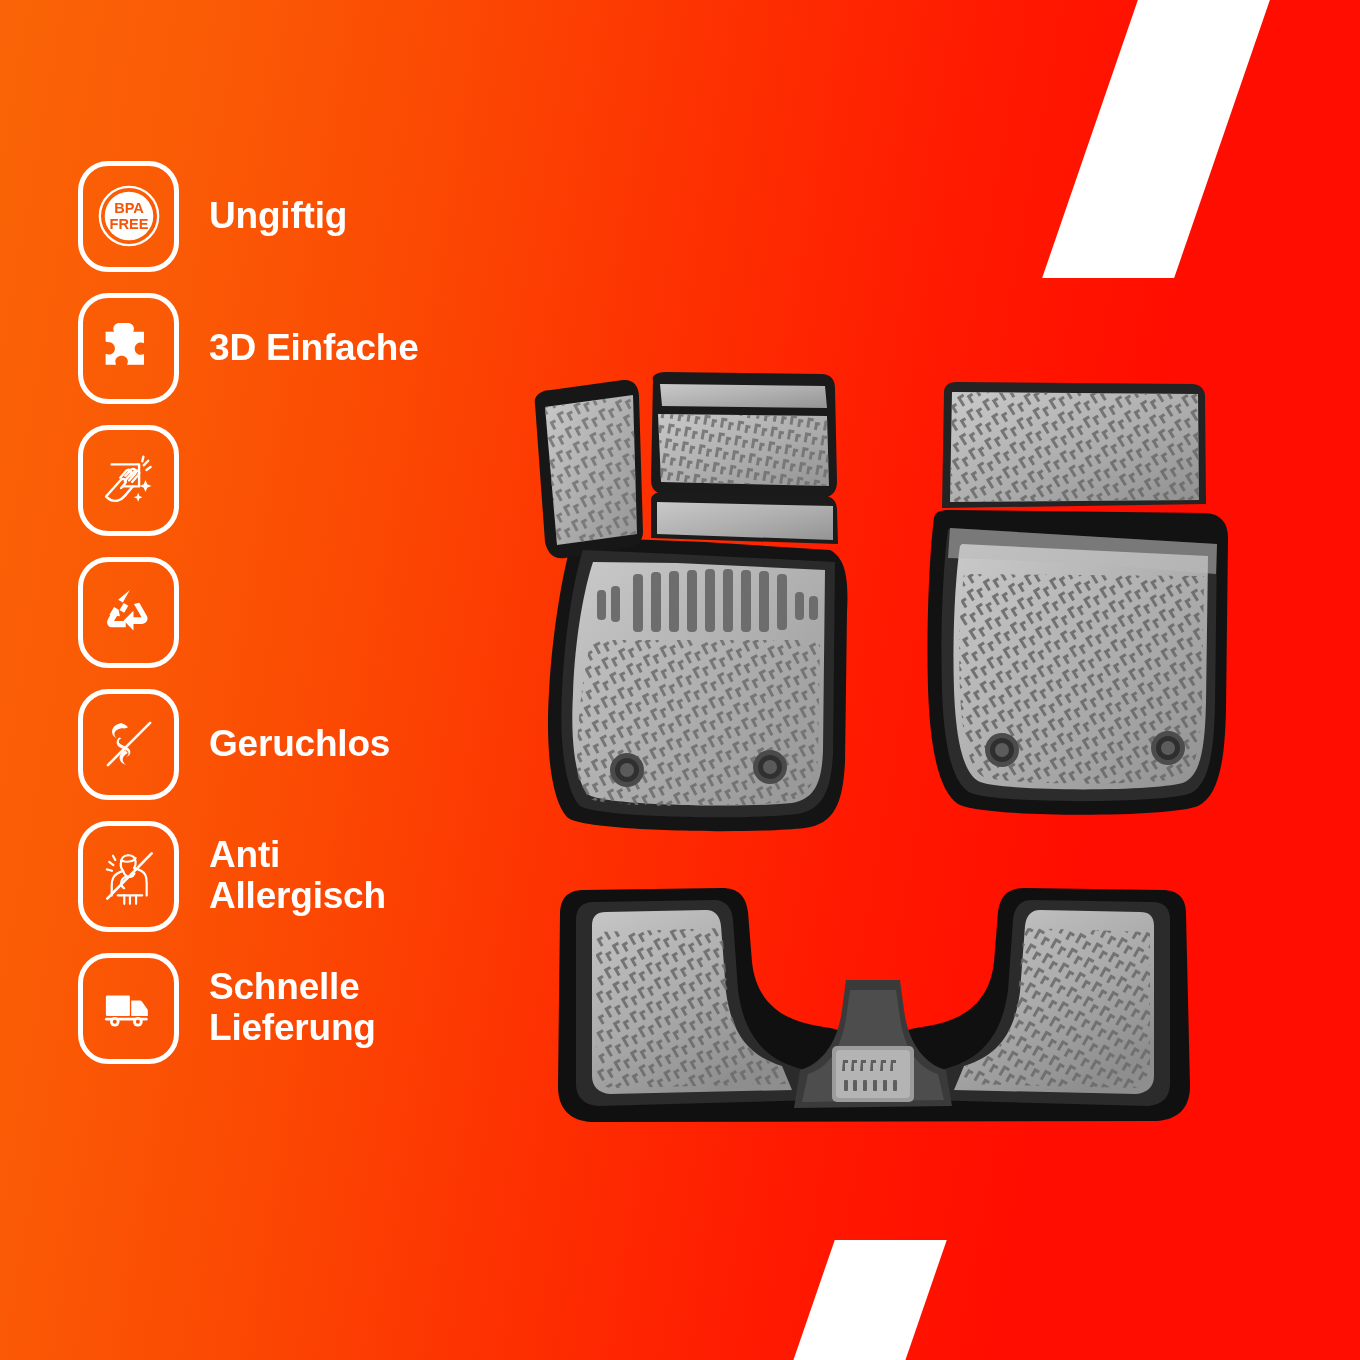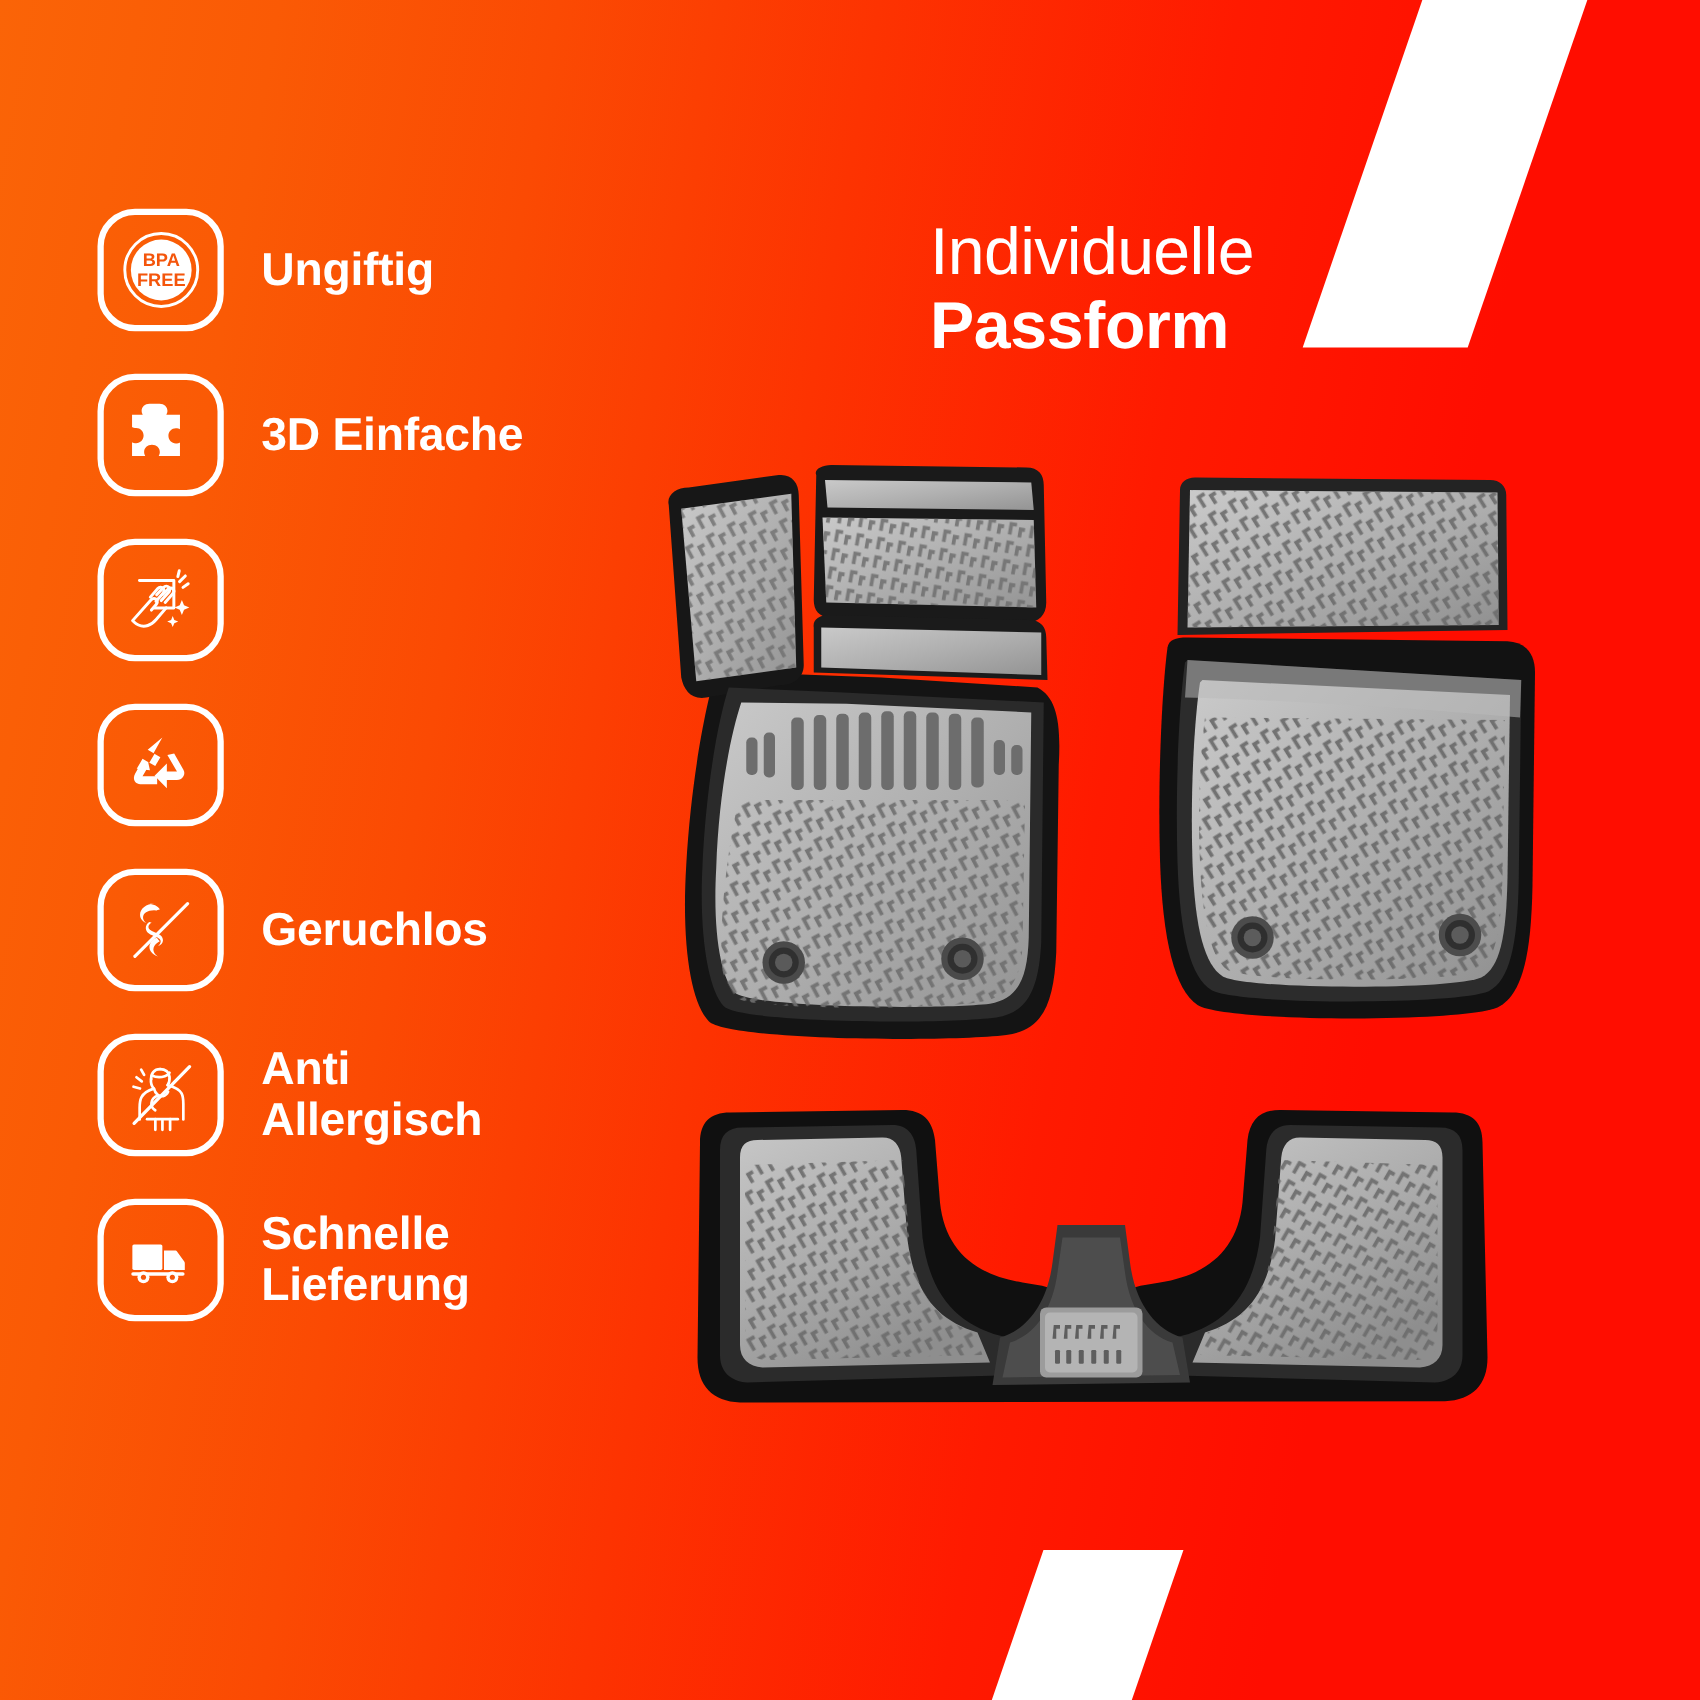--- a/index.html
+++ b/index.html
@@ -62,21 +62,21 @@
   .feature {
     display: flex;
     align-items: center;
     height: 132px;
     gap: 30px;
   }
 
   .feature-icon {
     flex: 0 0 auto;
     width: 101px;
-    height: 98px;
+    height: 111px;
     border: 5px solid #ffffff;
     border-radius: 30px;
     display: flex;
     align-items: center;
     justify-content: center;
   }
   .feature-icon svg { display: block; }
 
   .feature-label {
     color: #ffffff;
@@ -242,24 +242,20 @@
             <circle cx="46" cy="51.5" r="2.3" fill="#F4550B"></circle>
           </g>
         </svg>
       </div>
       <div class="feature-label">Schnelle
 Lieferung</div>
     </div>
 
   </div>
 
-  <div class="headline">
-    <div class="headline-line1">Individuelle</div>
-    <div class="headline-line2">Passform</div>
-  </div>
 
   <div class="product-stage">
 
     <div class="mat mat-front-left">
       <svg viewBox="0 0 380 500" preserveAspectRatio="none">
         <defs>
           <linearGradient id="flSurf" x1="0" y1="0" x2="1" y2="1">
             <stop offset="0%" stop-color="#c9c9c9"></stop>
             <stop offset="50%" stop-color="#b0b0b0"></stop>
             <stop offset="100%" stop-color="#949494"></stop>

